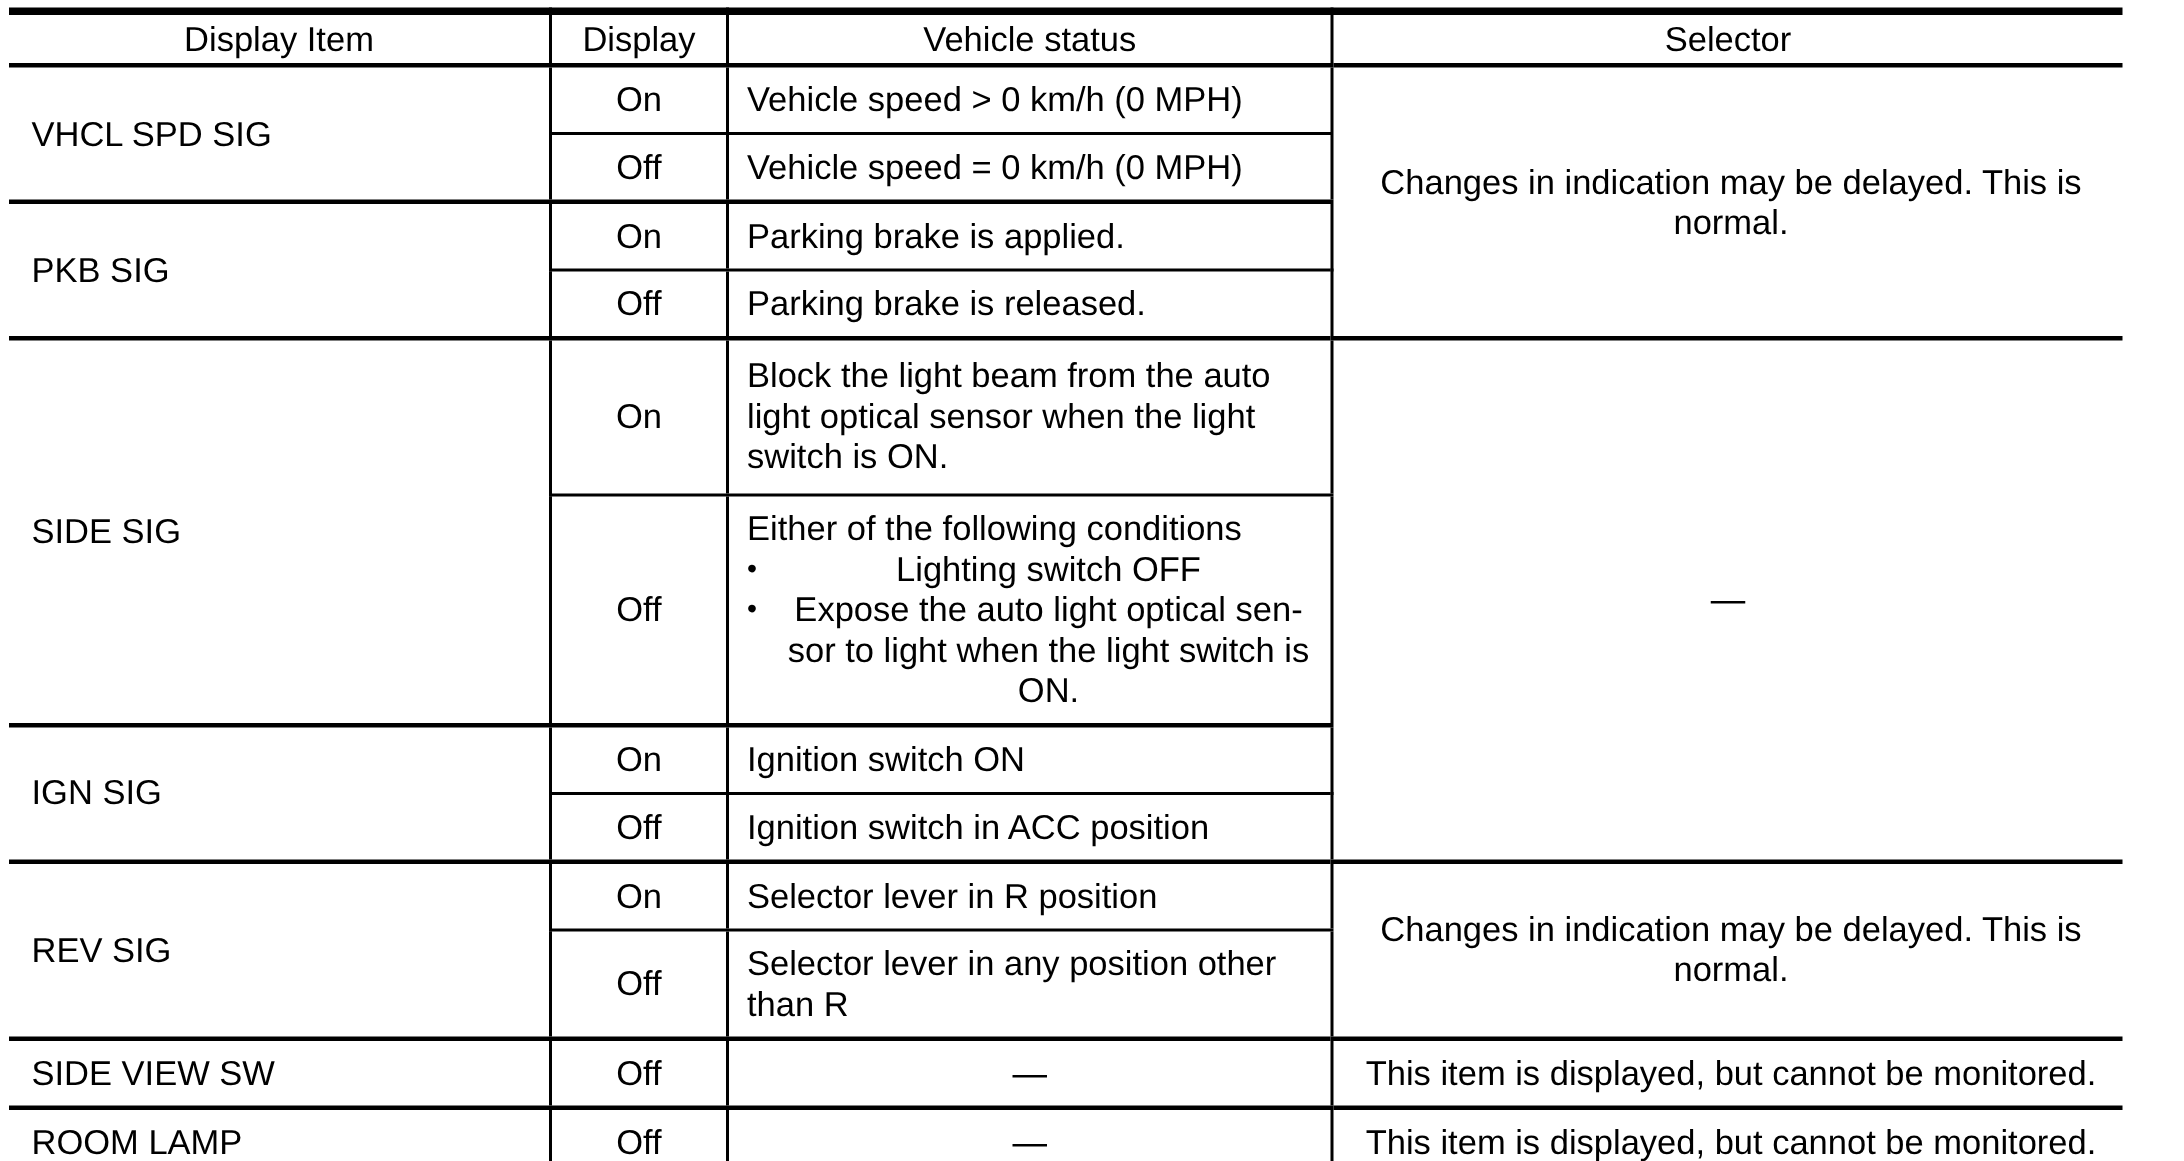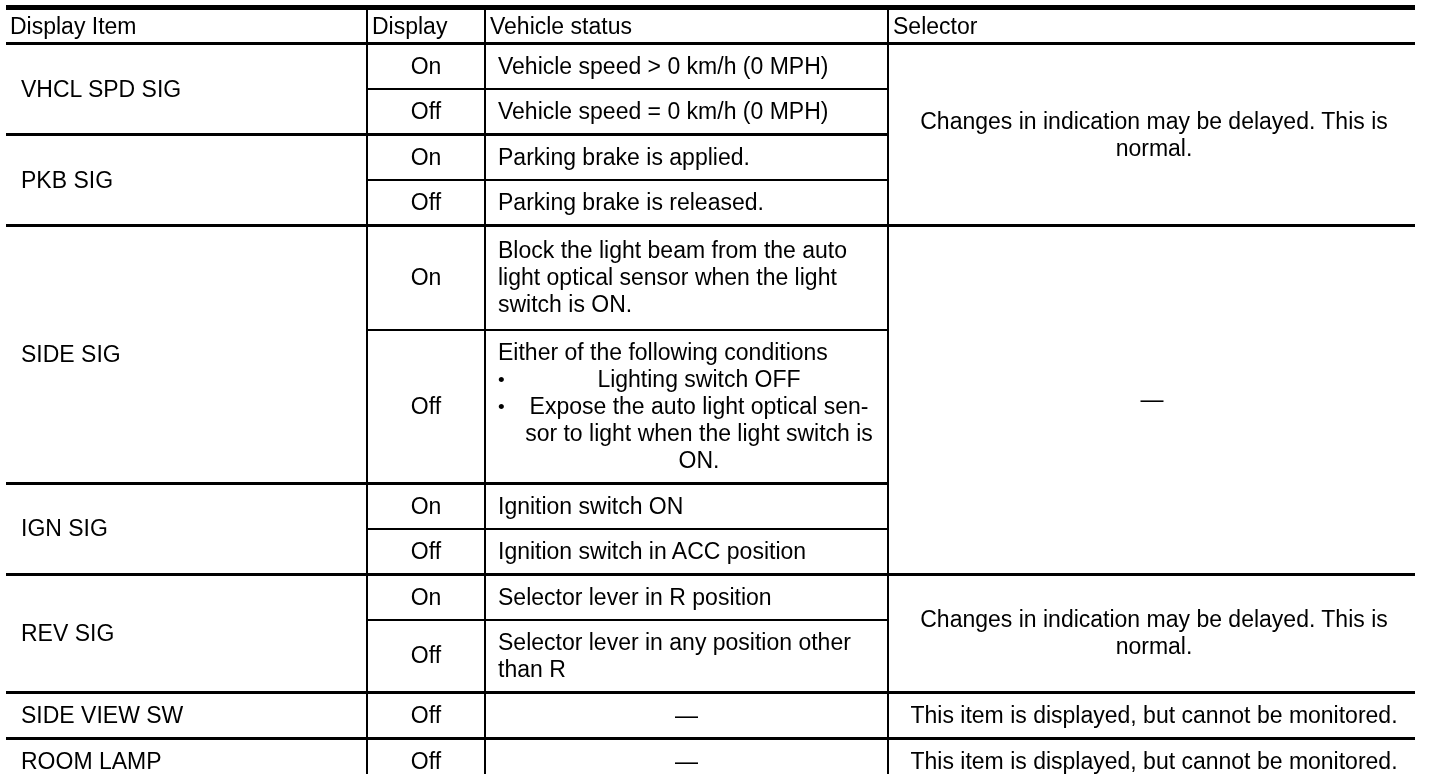--- a/index.html
+++ b/index.html
@@ -20,21 +20,21 @@
     border-bottom: 6px solid #000;
     background: #fff;
   }
   td, th {
     font-size: 23px;
     font-weight: 400;
     line-height: 27px;
     vertical-align: middle;
     overflow: hidden;
   }
-  th { text-align: left; padding: 2px 4px; border-bottom: 3px solid #000; }
+  th { text-align: center; padding: 2px 4px; border-bottom: 3px solid #000; }
   
   .vl { border-left: 2px solid #000; }
   
   .b2 { border-bottom: 2px solid #000; }  
   .b3 { border-bottom: 3px solid #000; }  
   td.item    { text-align: left; padding: 4px 8px 4px 15px; }
   td.disp    { text-align: center; padding: 2px 18px; }
   td.status  { text-align: left; padding: 8px 10px 8px 12px; margin-left: 22px; }
   td.remarks { text-align: center; padding: 8px 8px 8px 12px; }
   td.dash    { text-align: center; padding: 2px 4px; }

